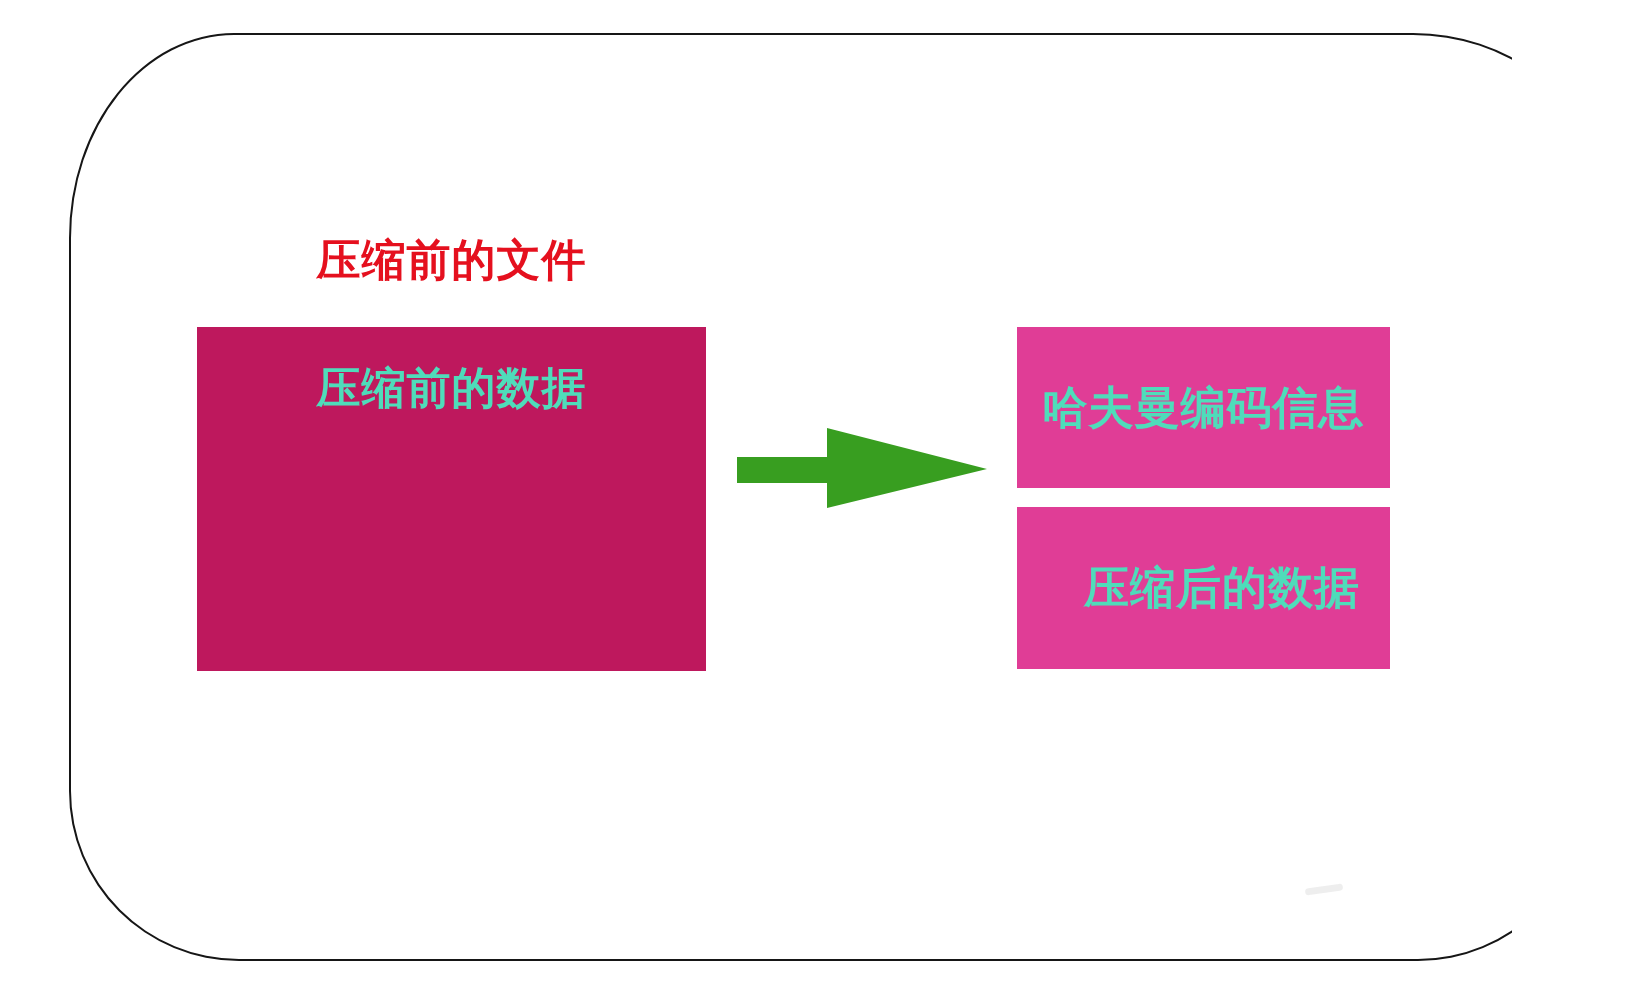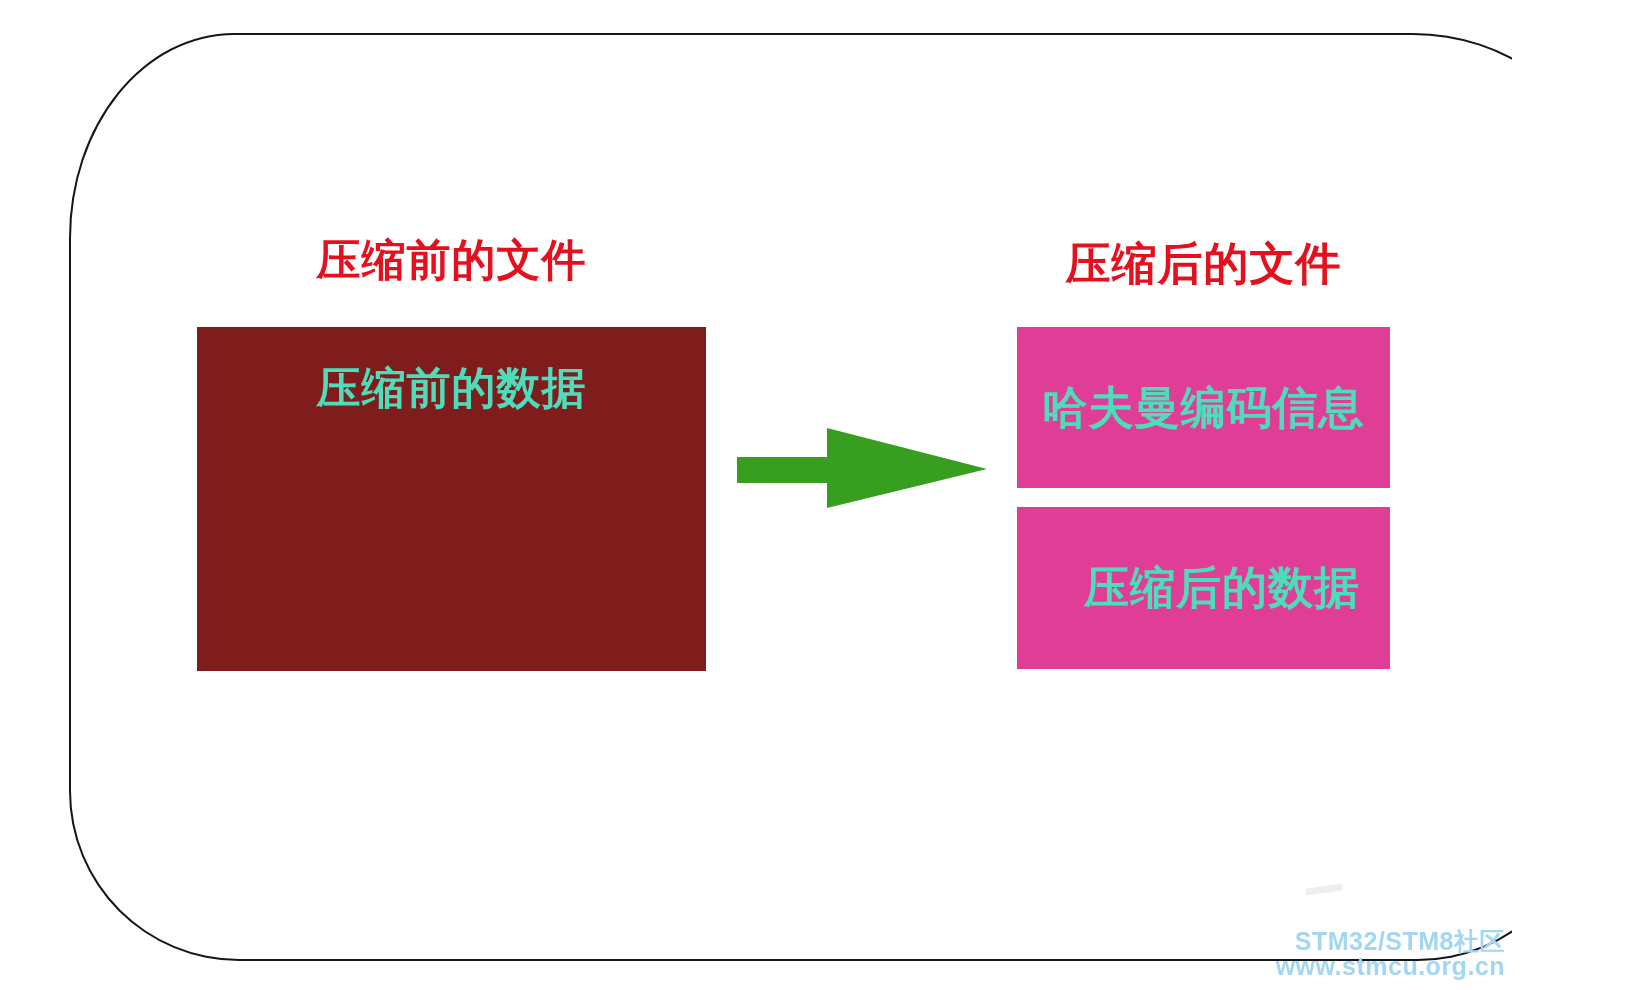--- a/index.html
+++ b/index.html
@@ -45,21 +45,21 @@
     top: 234px;
     width: 373px;
     font-size: 45px;
   }
   .before-box {
     position: absolute;
     left: 197px;
     top: 327px;
     width: 509px;
     height: 344px;
-    background: #7f1d1d;
+    background: #be185d;
     display: flex;
     justify-content: center;
     align-items: flex-start;
     padding-top: 32px;
     box-sizing: border-box;
   }
   .teal-label {
     font-size: 44px;
     font-weight: bold;
     color: #4fdcba;
@@ -144,30 +144,25 @@
     <span class="teal-label">压缩前的数据</span>
   </div>
 
 
   <div class="arrow-wrap">
     <svg width="250" height="80" viewBox="0 0 250 80" xmlns="http://www.w3.org/2000/svg">
       <polygon points="0,29 90,29 90,0 250,41 90,80 90,55 0,55" fill="#389e20"></polygon>
     </svg>
   </div>
 
-  <div class="section-title title-after">压缩后的文件</div>
 
   <div class="after-box after-box-1">
     <span class="teal-label">哈夫曼编码信息</span>
   </div>
 
   <div class="after-box after-box-2">
     <span class="teal-label">压缩后的数据</span>
   </div>
 
   <div class="smudge"></div>
 
-  <div class="watermark">
-    <div>STM32/STM8社区</div>
-    <div>www.stmcu.org.cn</div>
-  </div>
 
 </div>
 
 </body></html>

